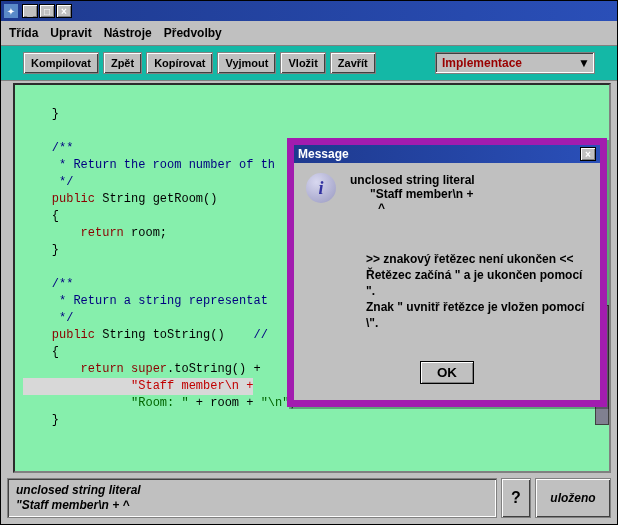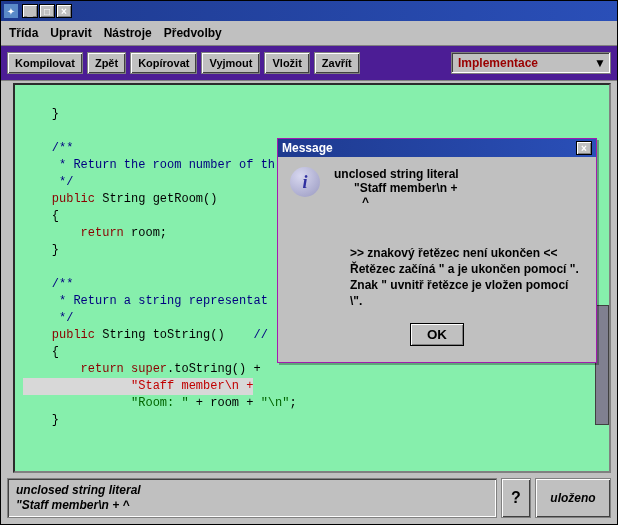--- a/index.html
+++ b/index.html
@@ -58,23 +58,23 @@
     padding: 5px 8px;
     background: #c0c0c0;
     border-bottom: 1px solid #808080;
     font-size: 12px;
     font-weight: bold;
   }
   .menu-item { cursor: pointer; }
   .toolbar {
     display: flex;
     align-items: center;
-    padding: 6px 6px;
+    padding: 6px 22px;
     gap: 4px;
-    background: #4c1d95;
+    background: #14b8a6;
     border-bottom: 1px solid #808080;
   }
   .tool-btn {
     padding: 4px 7px;
     background: #c0c0c0;
     border: 1px solid #808080;
     box-shadow: inset 1px 1px #fff, inset -1px -1px #404040;
     font-size: 11px;
     font-weight: bold;
     cursor: pointer;
@@ -167,25 +167,25 @@
     border: 1px solid #808080;
     box-shadow: inset 1px 1px #fff, inset -1px -1px #404040;
     display: flex; align-items: center; justify-content: center;
     font-style: italic;
     font-weight: bold;
     font-size: 12px;
   }
   
   .dialog {
     position: absolute;
-    left: 277px;
+    left: 287px;
     top: 138px;
     width: 320px;
     background: #c0c0c0;
-    border: 1px solid #a21caf;
+    border: 7px solid #a21caf;
     box-shadow: 2px 2px 0 rgba(0,0,0,.3);
     z-index: 10;
   }
   .dialog .dtitlebar {
     background: linear-gradient(to right, #1e3a8f, #2a4fb8);
     color: #fff;
     display: flex;
     align-items: center;
     padding: 2px 4px;
     height: 18px;
@@ -210,21 +210,21 @@
     background: radial-gradient(circle at 35% 30%, #d8d8f0, #9898c0);
     display:flex; align-items:center; justify-content:center;
     color:#3030a0; font-style: italic; font-weight:bold; font-size:18px;
     font-family: Georgia, serif;
     flex-shrink: 0;
   }
   .dialog .msg1 { font-weight: bold; }
   .dialog .msg2 { margin-left: 20px; font-weight: bold; }
   .dialog .msg3 { margin-left: 28px; font-weight: bold; }
   .dialog .explain { margin-top: 36px; font-weight: bold; margin-left: 60px; line-height: 16px;}
-  .dialog .okrow { text-align:center; margin-top: 14px; margin-bottom: 6px;}
+  .dialog .okrow { text-align:center; margin-top: 30px; margin-bottom: 6px;}
   .dialog .okbtn {
     padding: 3px 16px;
     background: #c0c0c0;
     border: 1px solid #000;
     box-shadow: inset 1px 1px #fff, inset -1px -1px #808080;
     font-weight: bold;
     cursor: pointer;
   }
 </style>
 </head>

